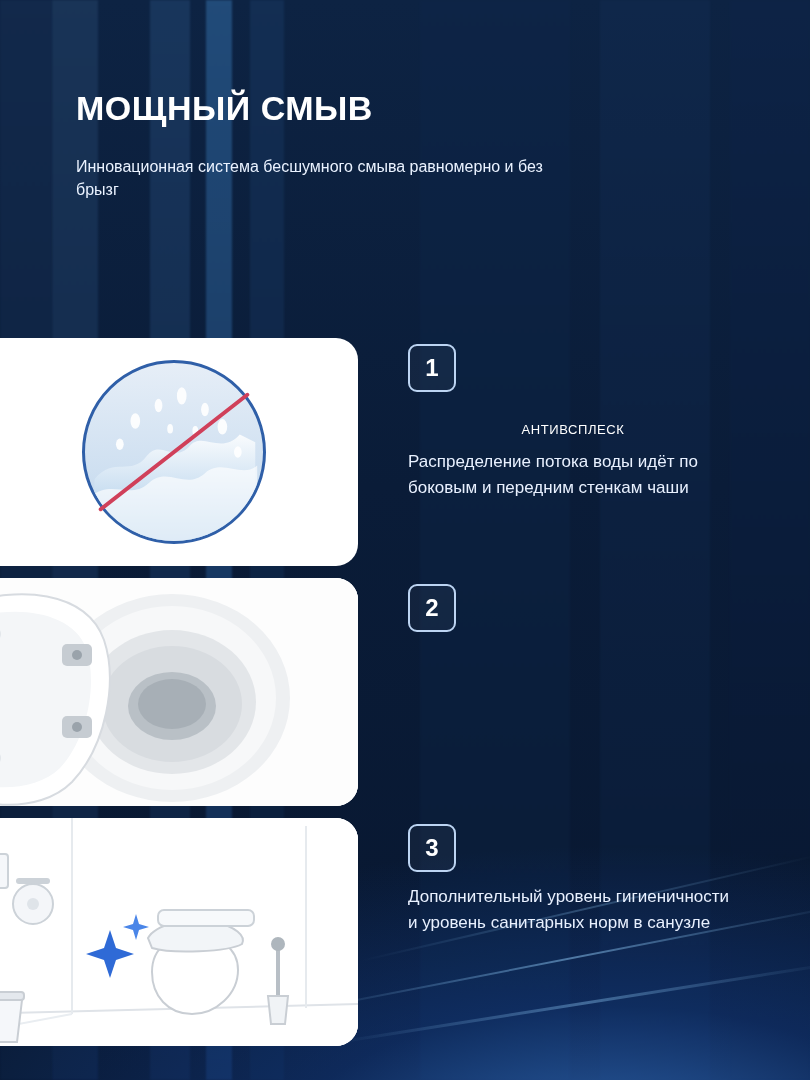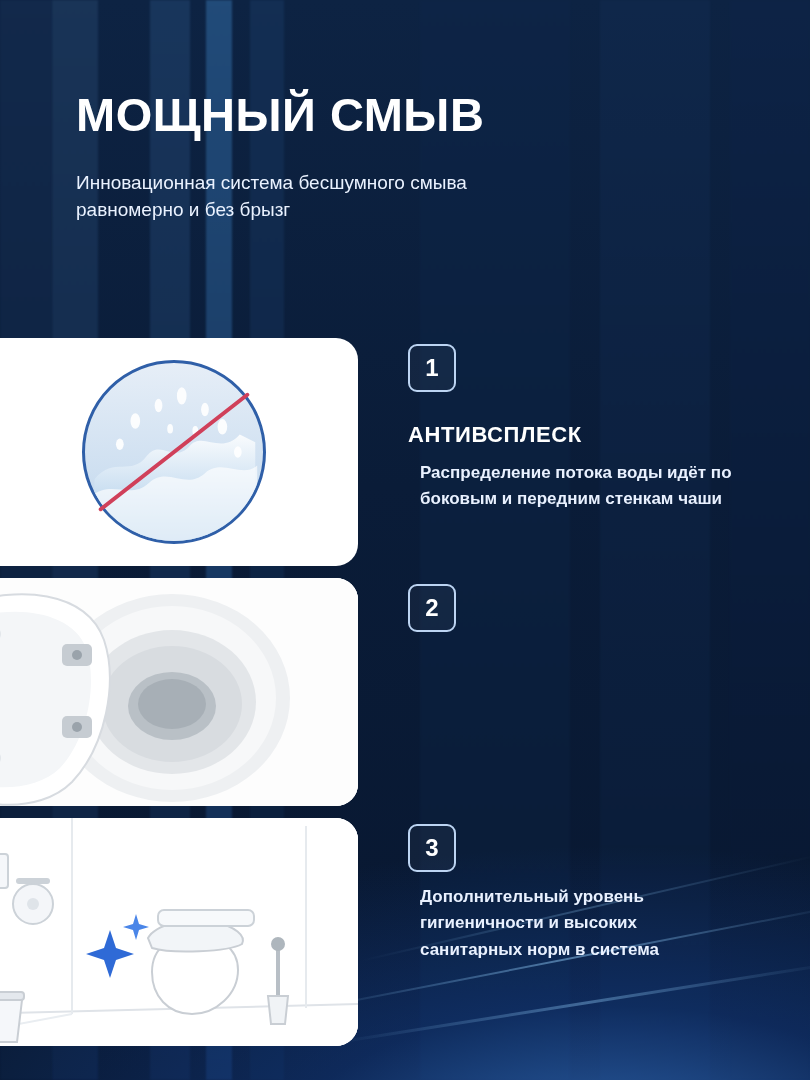--- a/index.html
+++ b/index.html
@@ -50,30 +50,30 @@
 
   
   .header {
     position: absolute;
     left: 76px;
     top: 90px;
     width: 620px;
   }
   .title {
     color: #ffffff;
-    font-size: 47px;
+    font-size: 34px;
     line-height: 1.08;
     font-weight: 700;
     letter-spacing: 0.5px;
     margin: 0;
     text-transform: uppercase;
   }
   .subtitle {
     color: #eaf2ff;
-    font-size: 19px;
+    font-size: 16px;
     line-height: 1.45;
     margin: 28px 0 0 0;
     font-weight: 400;
     max-width: 470px;
   }
 
   
   .feature {
     position: absolute;
     left: 0;
@@ -109,32 +109,33 @@
     background: rgba(255,255,255,0.04);
     display: flex;
     align-items: center;
     justify-content: center;
     color: #ffffff;
     font-size: 24px;
     font-weight: 700;
   }
   .feat-title {
     color: #ffffff;
-    font-size: 22px;
-    font-weight: 700;
+    font-size: 13px;
+    font-weight: 400;
     letter-spacing: 0.6px;
     margin: 30px 0 0 0;
     text-transform: uppercase;
+    text-align: center;
   }
   .feat-desc {
     color: #e9f1ff;
     font-size: 17px;
     line-height: 1.55;
-    margin: 12px 0 0 12px;
-    font-weight: 700;
+    margin: 12px 0 0 0;
+    font-weight: 400;
   }
 
   
   .splash-wrap {
     position: absolute;
     left: 106px;
     top: 22px;
     width: 184px;
     height: 184px;
   }
@@ -298,17 +299,17 @@
 
           <path d="M10 182 L46 182 L41 224 L15 224 Z" fill="#f5f7fa" stroke="#c9ced4" stroke-width="2"></path>
           <rect x="8" y="174" width="40" height="8" rx="3" fill="#e4e8ed" stroke="#c9ced4" stroke-width="2"></rect>
         </svg>
       </div>
     </div>
     <div class="text-col">
       <div class="num-box">
         <span>3</span>
       </div>
-      <div class="feat-desc">Дополнительный уровень гигиеничности и высоких санитарных норм в система</div>
+      <div class="feat-desc">Дополнительный уровень гигиеничности и уровень санитарных норм в санузле</div>
     </div>
   </div>
 
 </div>
 
 </body></html>

